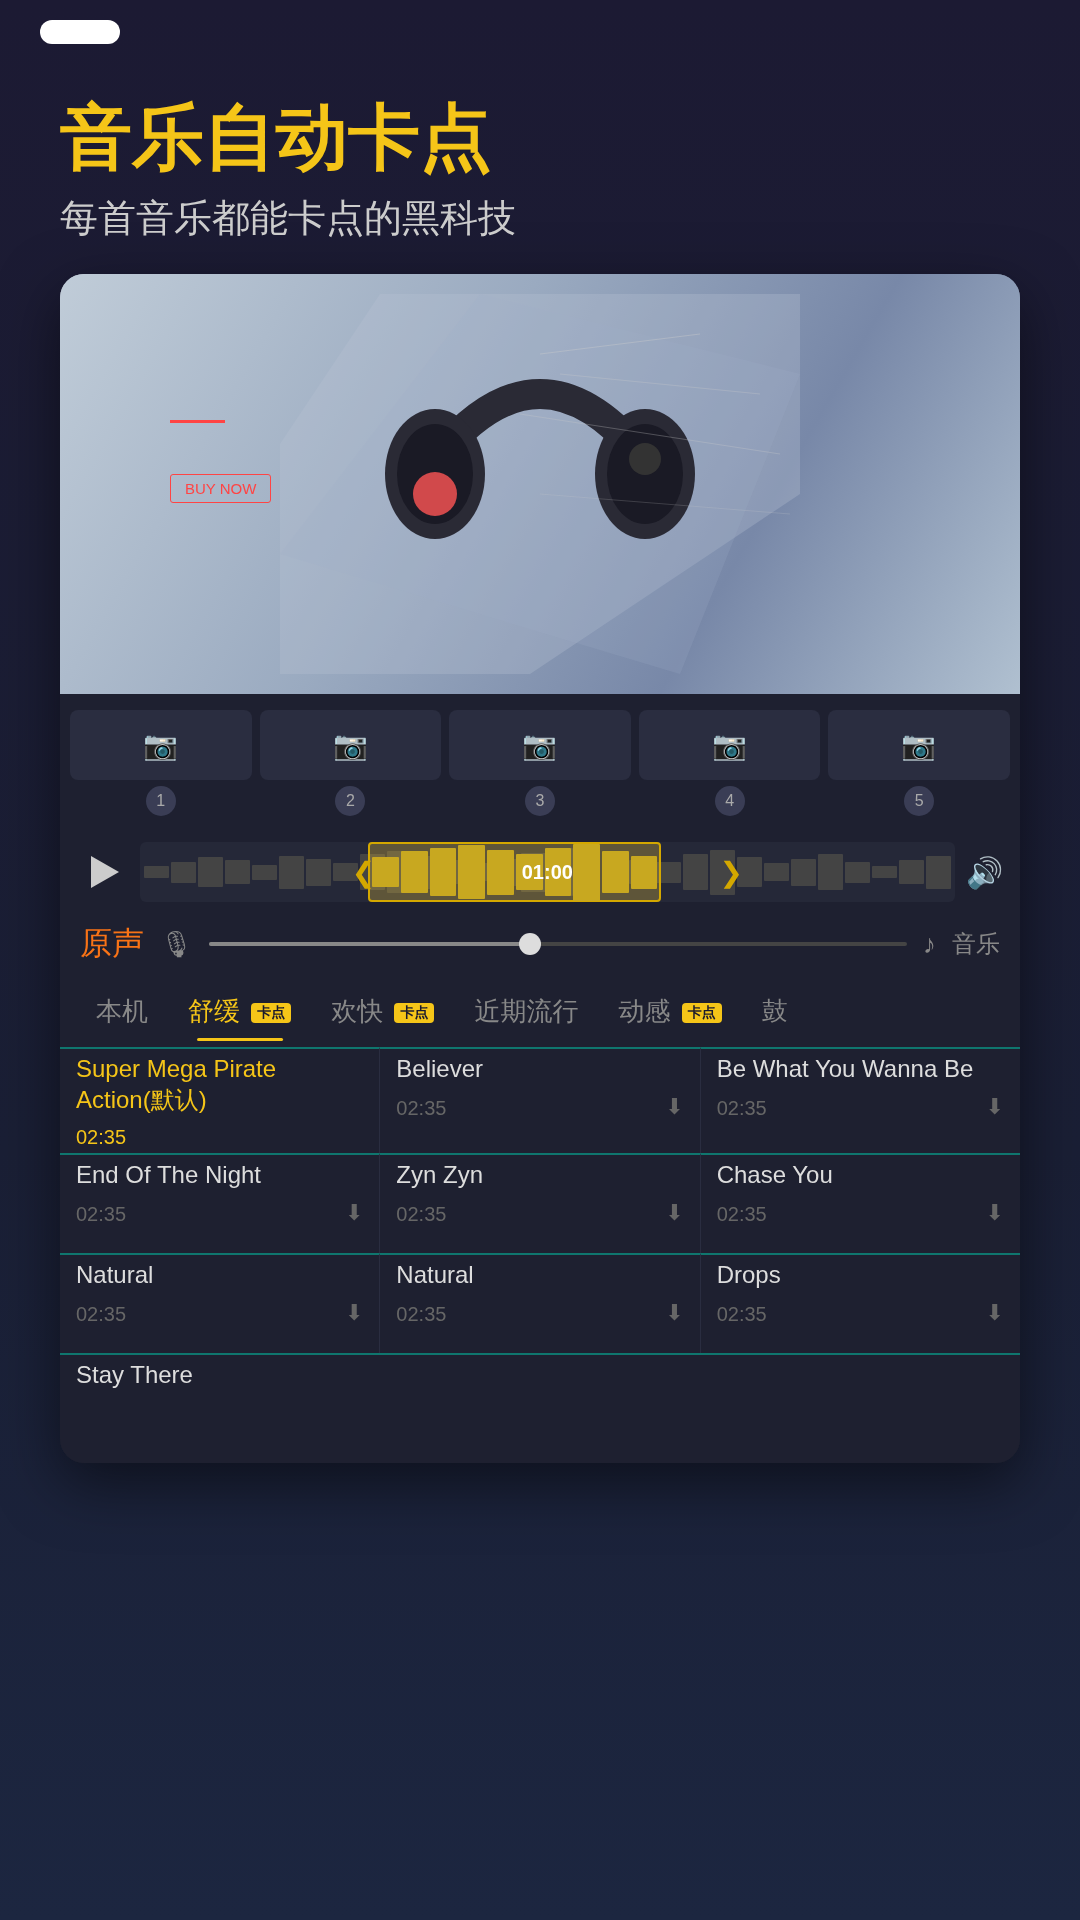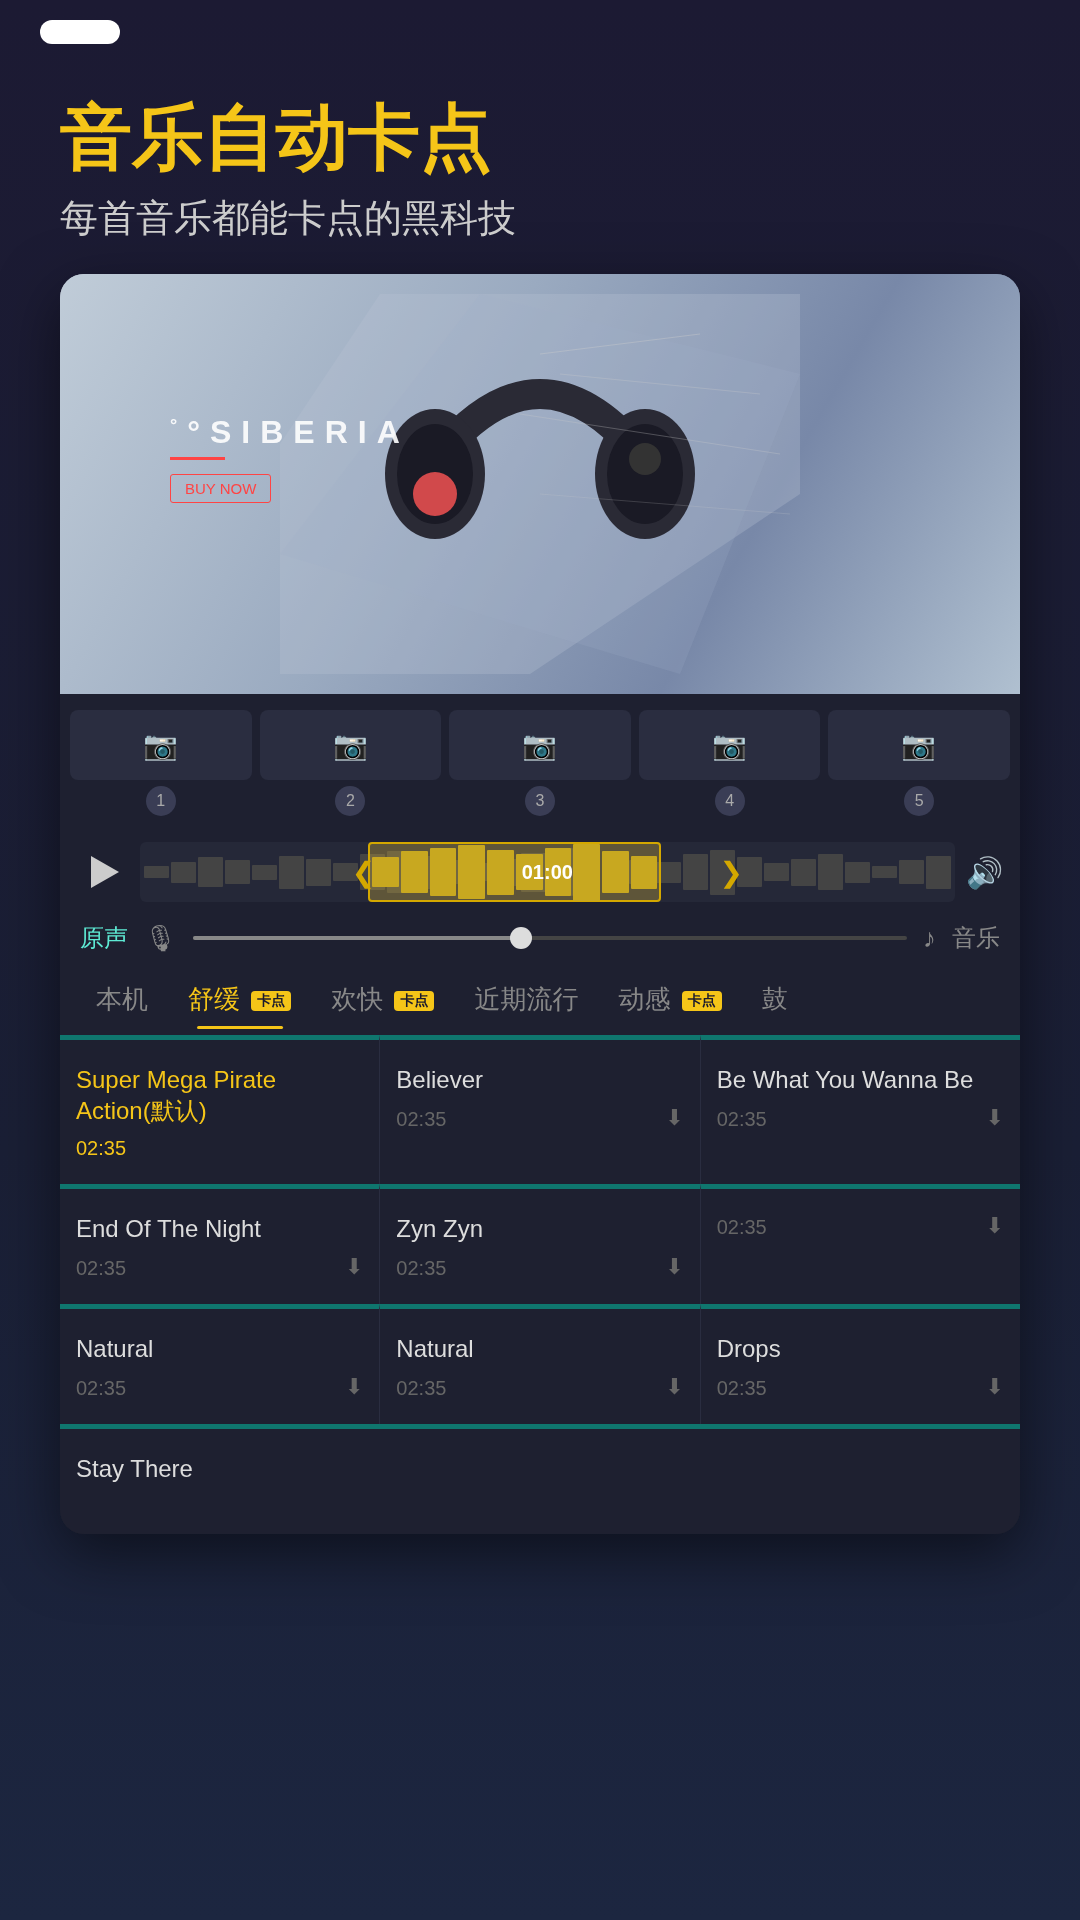--- a/index.html
+++ b/index.html
@@ -219,22 +219,22 @@
 
     
     .volume-row {
       display: flex;
       align-items: center;
       padding: 10px 20px;
       background: #1e2030;
       gap: 16px;
     }
     .vol-label {
-      color: #5eead4;
-      font-size: 24px;
+      color: #f97316;
+      font-size: 32px;
     }
     .mic-icon {
       color: #888;
       font-size: 26px;
     }
     .vol-slider-track {
       flex: 1;
       height: 4px;
       background: #444;
       border-radius: 2px;
@@ -309,22 +309,22 @@
     
     .music-grid {
       background: #1e2030;
       padding: 0 0 10px 0;
     }
     .music-row {
       display: flex;
     }
     .music-cell {
       flex: 1;
-      padding: 24px 16px;
-      border-top: 5px solid #0f766e;
+      padding: 4px 16px;
+      border-top: 2px solid #0f766e;
       min-height: 100px;
     }
     .music-cell:not(:last-child) {
       border-right: 1px solid #2a2d40;
     }
     .song-title {
       font-size: 24px;
       color: #dddddd;
       font-weight: 500;
       line-height: 1.3;
@@ -382,23 +382,20 @@
       <ellipse cx="365" cy="180" rx="38" ry="50" fill="#1a1a25"></ellipse>
       <ellipse cx="365" cy="165" rx="16" ry="16" fill="#333"></ellipse>
 
       <line x1="260" y1="60" x2="420" y2="40" stroke="#ccc" stroke-width="1" opacity="0.4"></line>
       <line x1="280" y1="80" x2="480" y2="100" stroke="#ccc" stroke-width="1" opacity="0.3"></line>
       <line x1="240" y1="120" x2="500" y2="160" stroke="#ccc" stroke-width="1" opacity="0.3"></line>
       <line x1="260" y1="200" x2="510" y2="220" stroke="#ccc" stroke-width="1" opacity="0.2"></line>
     </svg>
 
     <div style="position:absolute;top:140px;left:110px;z-index:3;">
-      <div style="color:white;font-size:32px;font-weight:700;letter-spacing:10px;opacity:0.9;">
-        <span style="font-size:18px;vertical-align:super;">°</span><span>°SIBERIA</span>
-      </div>
       <div style="width:55px;height:3px;background:#ff4444;margin-top:6px;"></div>
     </div>
     <div style="position:absolute;top:200px;left:110px;z-index:3;border:1.5px solid #ff4444;color:#ff4444;font-size:15px;padding:5px 14px;border-radius:3px;">
       <span>BUY NOW</span>
     </div>
   </div>
 
   <div class="thumbnails-row">
     <div class="thumb-item">
       <div class="thumb-box">
@@ -563,20 +560,21 @@
         </div>
       </div>
       <div class="music-cell">
         <div class="song-title">Zyn Zyn</div>
         <div class="song-meta gray">
           <span>02:35</span>
           <span class="dl-icon">⬇</span>
         </div>
       </div>
       <div class="music-cell">
+        <div class="song-title">Chase You</div>
         <div class="song-meta gray">
           <span>02:35</span>
           <span class="dl-icon">⬇</span>
         </div>
       </div>
     </div>
 
     <div class="music-row">
       <div class="music-cell">
         <div class="song-title">Natural</div>

